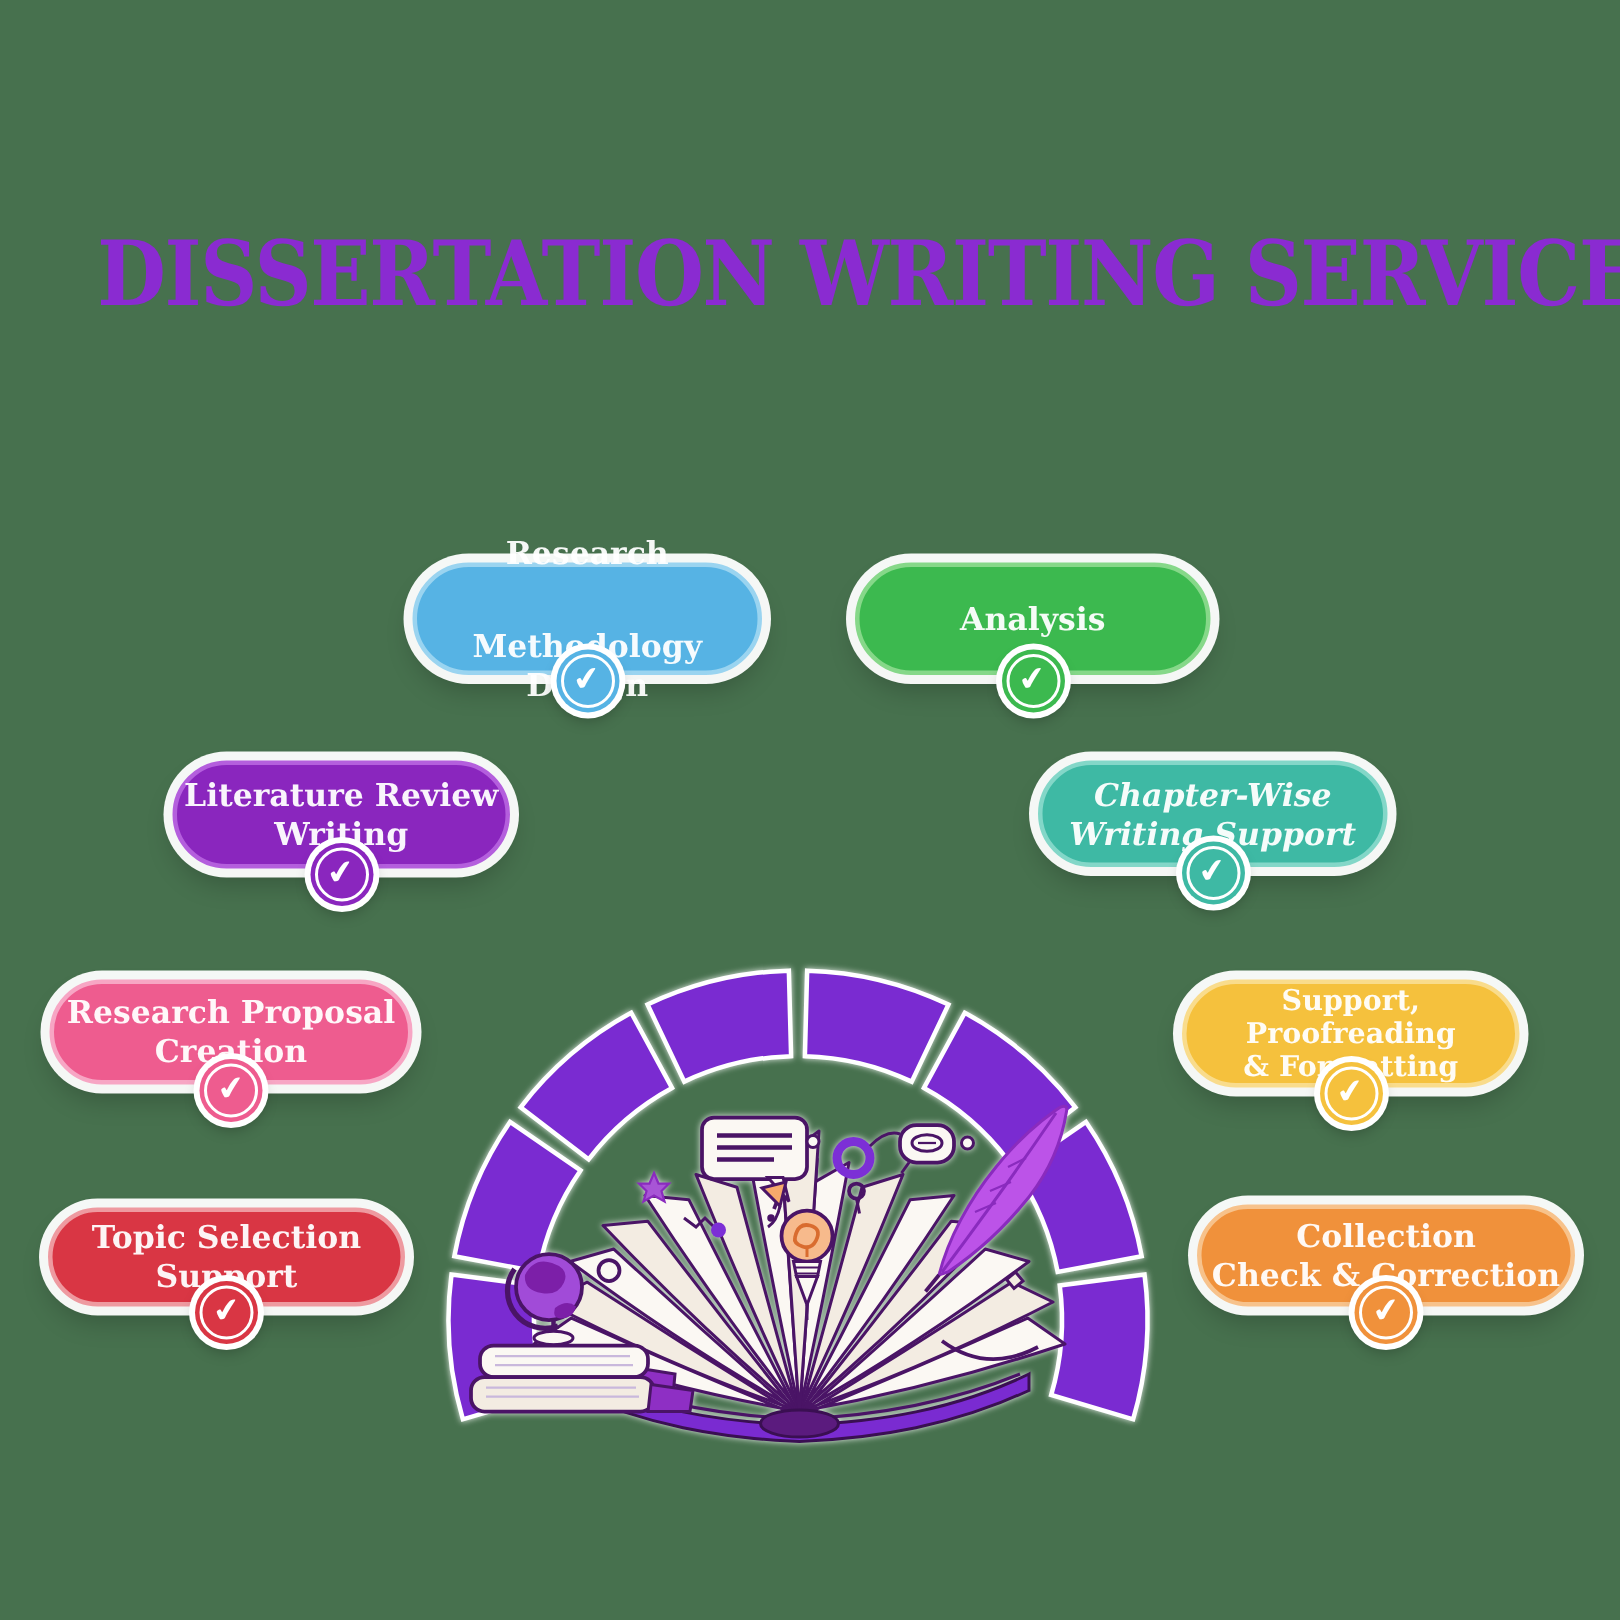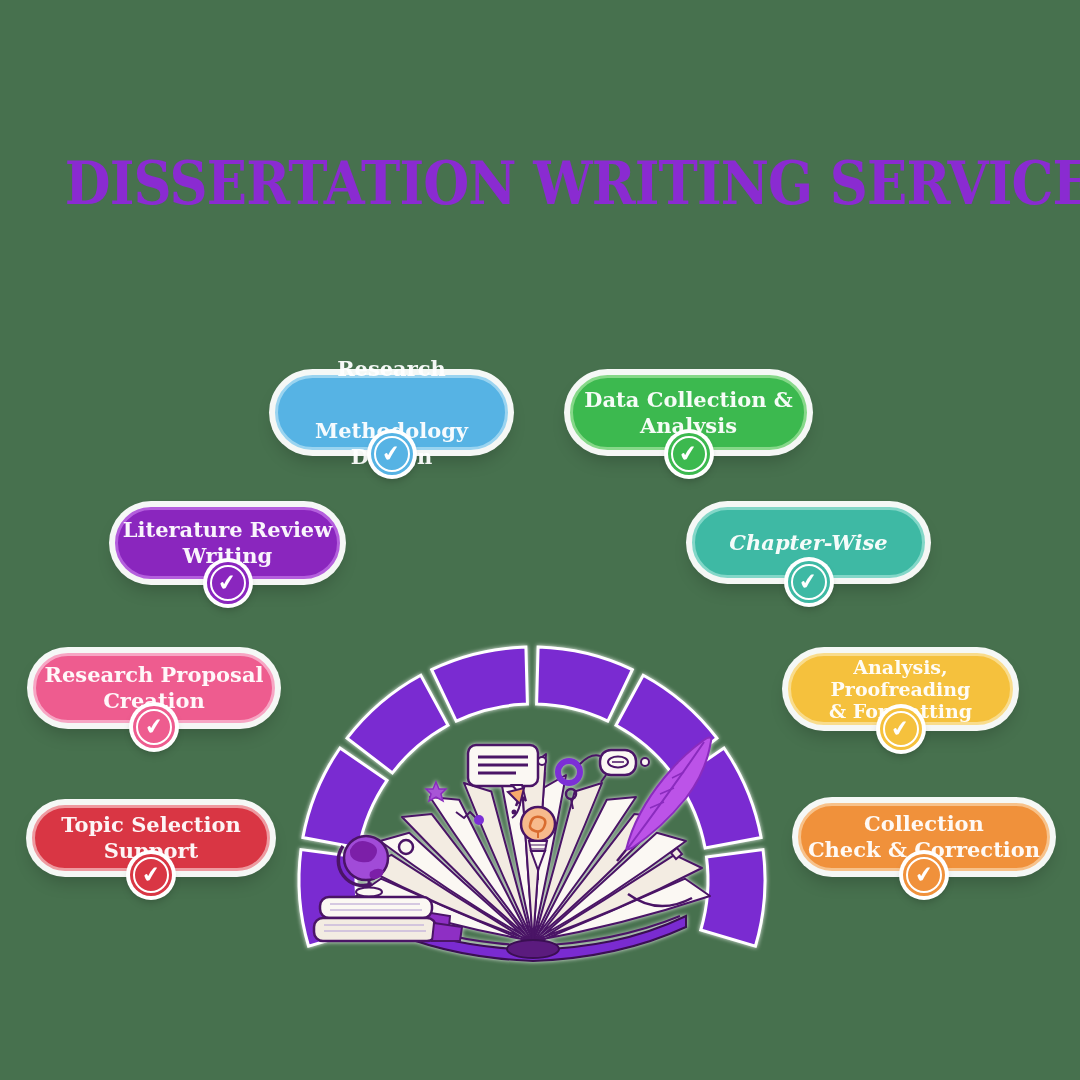--- a/index.html
+++ b/index.html
@@ -170,48 +170,48 @@
 </svg>
 
 <div class="pill" id="p1" style="--fill: #56B3E4; --border: #9AD4F0;">
   <span class="line">Research</span>
   <span class="line">Methodology Design</span>
   <div class="badge">
       <span class="check">✔</span>
     </div>
 </div>
 <div class="pill" id="p2" style="--fill: #3CB94F; --border: #86D889;">
-  <span class="line">Data Collection &amp;</span>
   <span class="line">Analysis</span>
   <div class="badge">
       <span class="check">✔</span>
     </div>
 </div>
 <div class="pill" id="p3" style="--fill: #8A26BE; --border: #B45FDD;">
   <span class="line">Literature Review</span>
   <span class="line">Writing</span>
   <div class="badge">
       <span class="check">✔</span>
     </div>
 </div>
 <div class="pill" id="p4" style="--fill: #3EB9A4; --border: #83D7C8;">
   <span class="line">Chapter-Wise</span>
+  <span class="line">Writing Support</span>
   <div class="badge">
       <span class="check">✔</span>
     </div>
 </div>
 <div class="pill" id="p5" style="--fill: #EE5C8F; --border: #F7A6C4;">
   <span class="line">Research Proposal</span>
   <span class="line">Creation</span>
   <div class="badge">
       <span class="check">✔</span>
     </div>
 </div>
 <div class="pill" id="p6" style="--fill: #F5C13D; --border: #F9DC8C;">
-  <span class="line">Analysis,</span>
+  <span class="line">Support,</span>
   <span class="line">Proofreading</span>
   <span class="line">&amp; Formatting</span>
   <div class="badge">
       <span class="check">✔</span>
     </div>
 </div>
 <div class="pill" id="p7" style="--fill: #D93644; --border: #EE9AA0;">
   <span class="line">Topic Selection</span>
   <span class="line">Support</span>
   <div class="badge">

